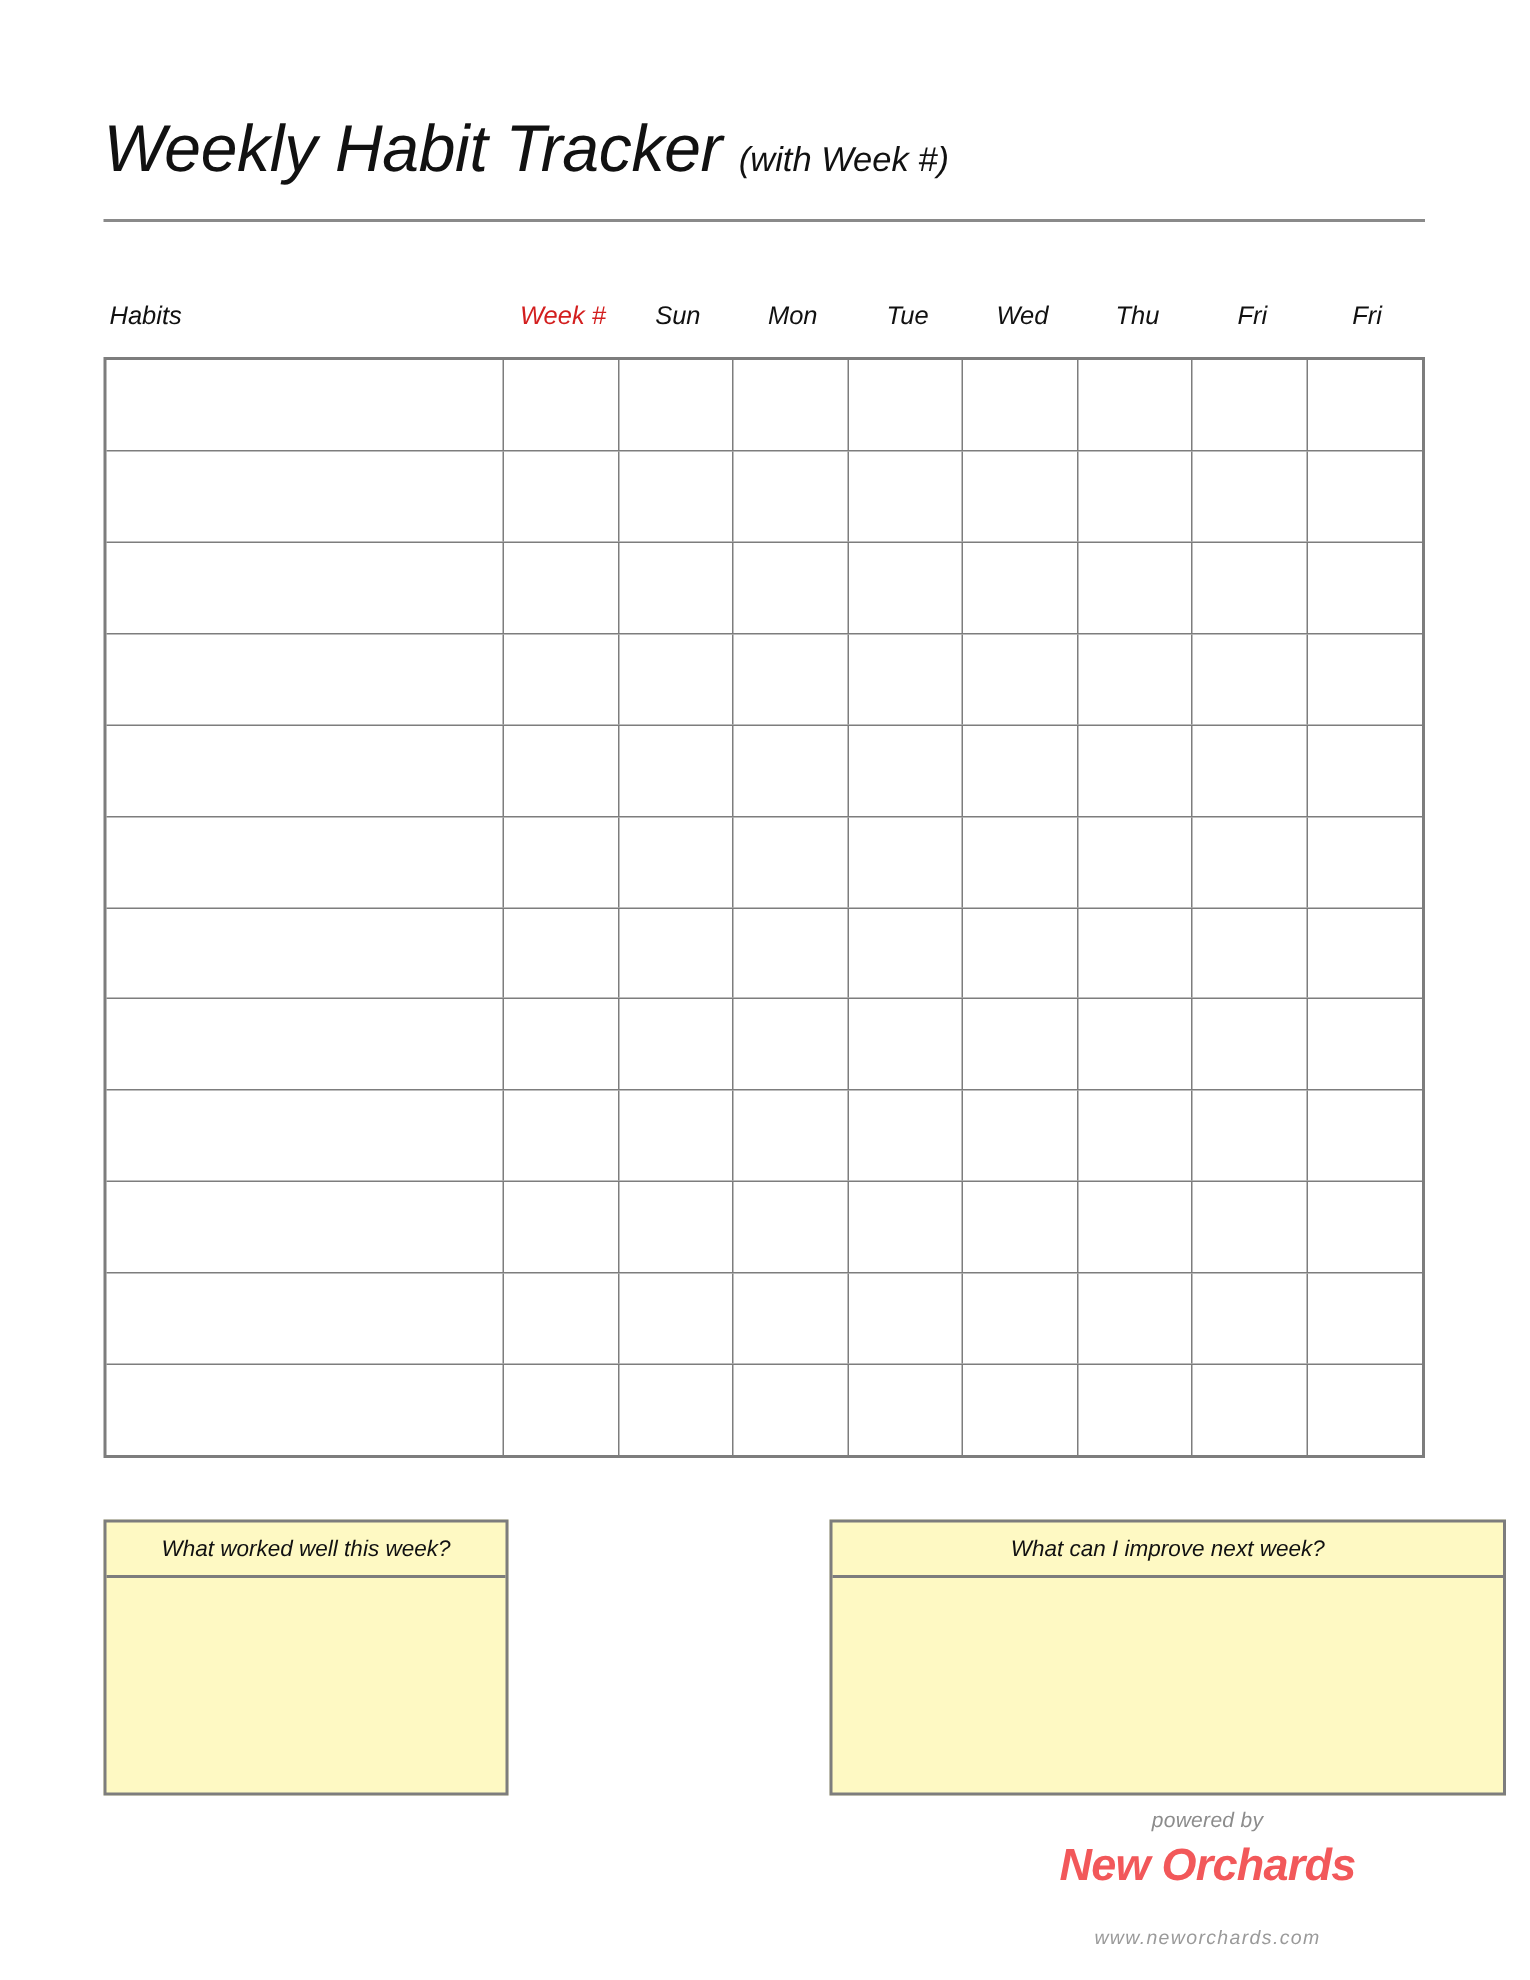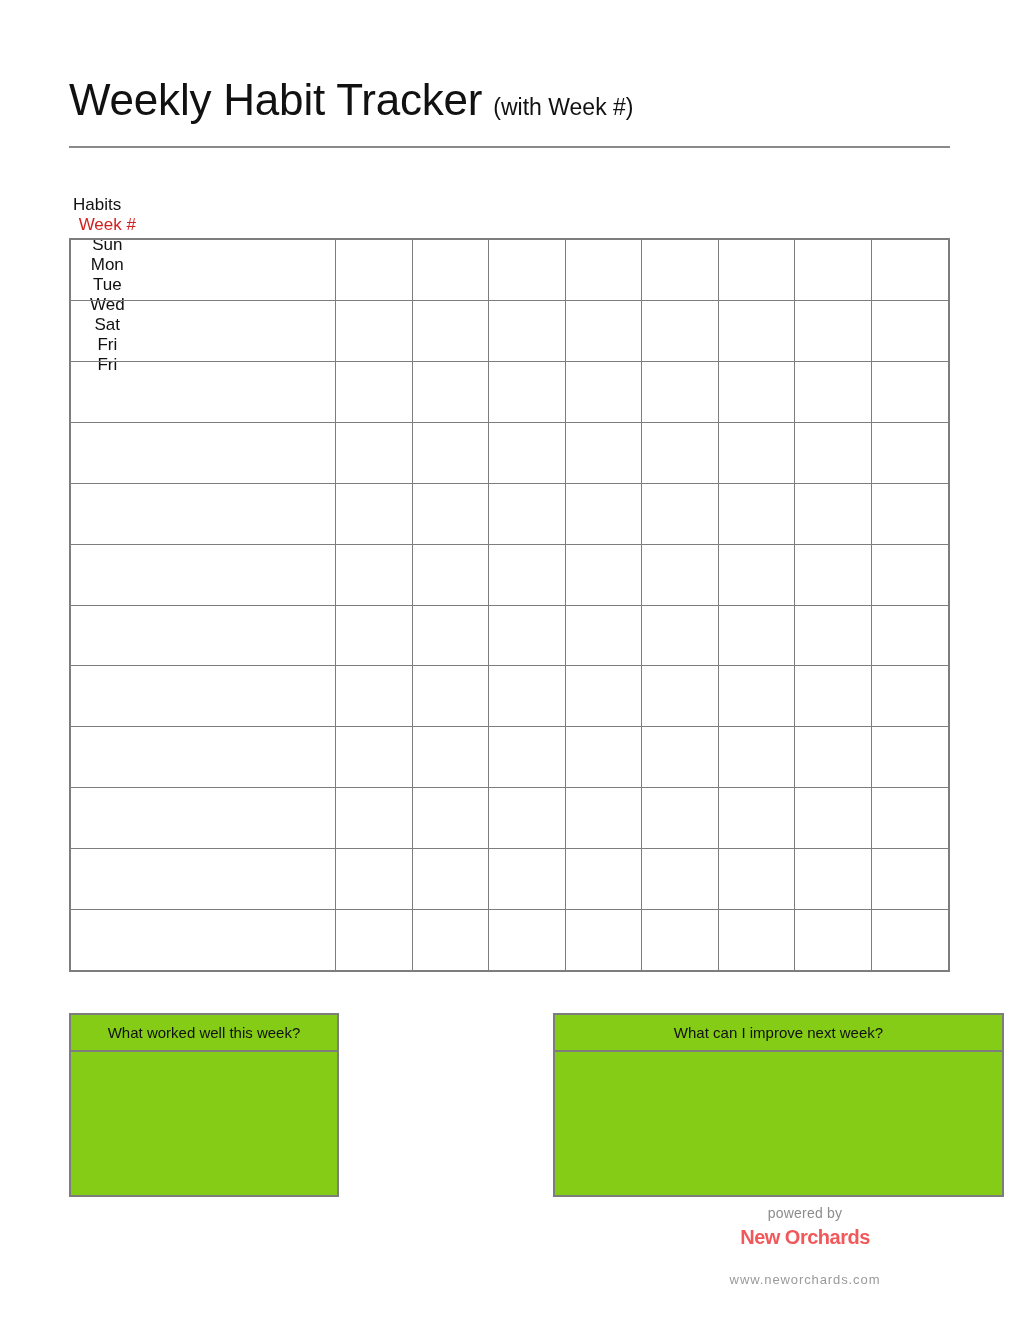--- a/index.html
+++ b/index.html
@@ -13,20 +13,21 @@
     position: relative;
     font-family: "Liberation Sans", sans-serif;
     color: #1a1a1a;
     overflow: hidden;
   }
   .page {
     position: absolute;
     left: 0; top: 0;
     width: 1020px;
     height: 1320px;
+    font-style: italic;
   }
 
   
   .title-block {
     position: absolute;
     left: 69px;
     top: 78px;
     width: 881px;
   }
   .title-line {
@@ -58,21 +59,21 @@
   }
 
   
   .col-header {
     position: absolute;
     left: 69px;
     top: 195px;
     width: 881px;
     height: 32px;
     display: flex;
-    flex-direction: column;
+    align-items: center;
   }
   .col-header .ch-habits {
     width: 268px;
     font-size: 17px;
     text-align: left;
     padding-left: 4px;
     box-sizing: border-box;
     color: #111111;
   }
   .col-header .ch-cell {
@@ -114,21 +115,21 @@
     border-right: 1px solid #7d7d7d;
     box-sizing: border-box;
   }
   .cell-day:last-child { border-right: none; }
 
   
   .reflect {
     position: absolute;
     border: 2px solid #7d7d7d;
     box-sizing: border-box;
-    background: #84cc16;
+    background: #fef9c3;
   }
   .reflect-left {
     left: 69px;
     top: 1013px;
     width: 270px;
     height: 184px;
   }
   .reflect-right {
     left: 553px;
     top: 1013px;
@@ -157,21 +158,21 @@
     width: 290px;
     text-align: center;
   }
   .footer-powered {
     font-size: 14px;
     color: #8c8c8c;
     letter-spacing: 0.2px;
     line-height: 1.2;
   }
   .footer-brand {
-    font-size: 20px;
+    font-size: 30px;
     font-weight: bold;
     color: #f2585a;
     letter-spacing: -0.5px;
     line-height: 1.25;
     margin-top: 3px;
   }
   .footer-url {
     font-size: 13px;
     color: #9a9a9a;
     letter-spacing: 0.9px;
@@ -192,21 +193,21 @@
   </div>
   <div class="title-rule"></div>
 
   <div class="col-header">
     <div class="ch-habits">Habits</div>
     <div class="ch-cell ch-week">Week #</div>
     <div class="ch-cell">Sun</div>
     <div class="ch-cell">Mon</div>
     <div class="ch-cell">Tue</div>
     <div class="ch-cell">Wed</div>
-    <div class="ch-cell">Sat</div>
+    <div class="ch-cell">Thu</div>
     <div class="ch-cell">Fri</div>
     <div class="ch-cell">Fri</div>
   </div>
 
   <div class="grid" id="habit-grid">
       <div class="grid-row">
         <div class="cell-habit"></div>
         <div class="cell-day"></div>
         <div class="cell-day"></div>
         <div class="cell-day"></div>

